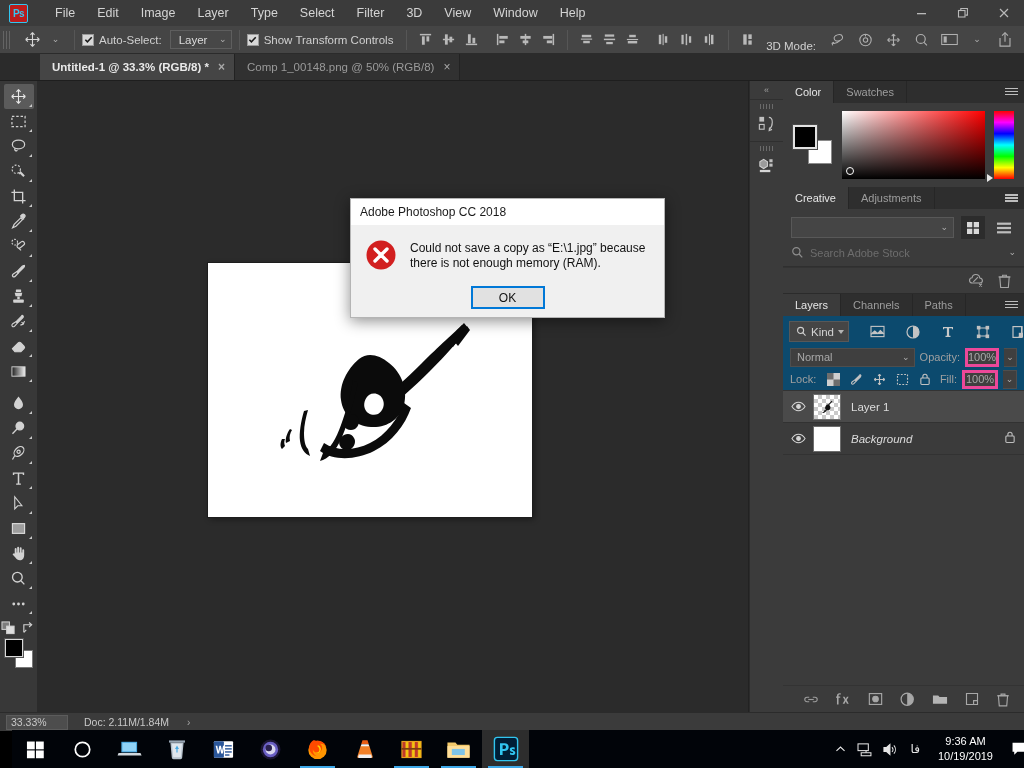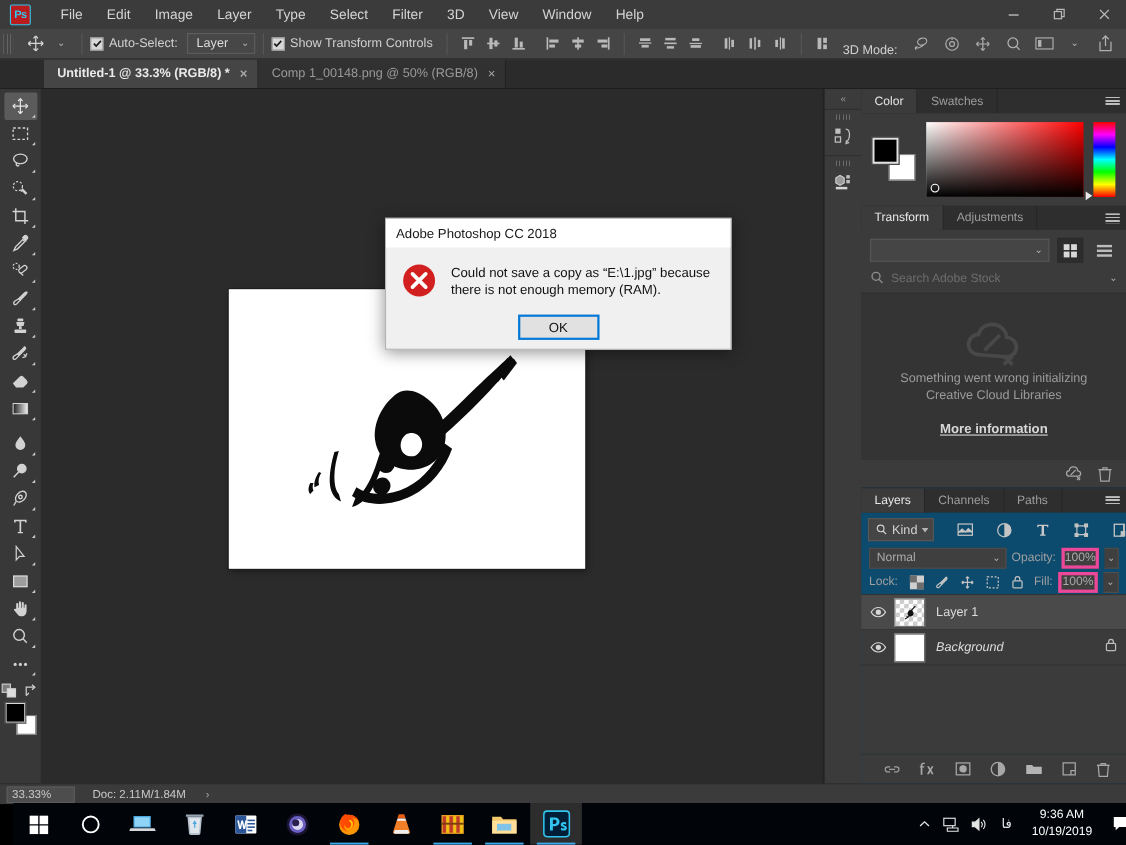--- a/index.html
+++ b/index.html
@@ -766,21 +766,21 @@
               <div class="cp-marker"></div>
             </div>
             <div class="cp-hue">
               <div class="cp-hue-mark"></div>
             </div>
           </div>
         </div>
 
         <div class="lib-body">
           <div class="panel-tabs">
-            <div class="panel-tab active">Transform</div>
+            <div class="panel-tab active">Creative</div>
             <div class="panel-tab">Adjustments</div>
             <div class="panel-menu">
                 <div class="hamburger"></div>
               </div>
           </div>
           <div class="lib-row">
             <div class="lib-select">
               <span class="chev">⌄</span>
             </div>
             <div class="lib-viewbtn sel">
@@ -799,32 +799,20 @@
                 </svg>
             </div>
           </div>
           <div class="lib-search">
             <svg width="13" height="13" viewBox="0 0 14 14" fill="none" stroke="#8e8e8e" stroke-width="1.3">
                 <circle cx="5.8" cy="5.6" r="3.9"></circle>
                 <path d="M8.7 8.6l3.4 3.6"></path>
               </svg>
             <span class="lib-search-txt">Search Adobe Stock</span>
             <span class="chev">⌄</span>
-          </div>
-          <div class="lib-empty">
-            <svg width="58" height="42" viewBox="0 0 58 42" fill="none" stroke="#484848" stroke-width="3.4">
-              <path d="M16 30.5C10 30.5 5.5 26.4 5.5 21.2c0-5 4-9 9-9.2C16 6.6 21 2.8 27 2.8c7 0 12.6 5.2 13.2 11.8 5 .5 8.8 4.4 8.8 9.1 0 4.8-4 8.8-9.2 8.8z"></path>
-              <path d="M20 26.5l14-14"></path>
-              <path d="M37.5 31.5l8 8M45.5 31.5l-8 8"></path>
-            </svg>
-            <div class="lib-msg">
-              <div>Something went wrong initializing</div>
-              <div>Creative Cloud Libraries</div>
-            </div>
-            <a class="lib-link">More information</a>
           </div>
           <div class="lib-footer">
             <svg width="17" height="15" viewBox="0 0 18 16" fill="none" stroke="#a5a5a5" stroke-width="1.2">
               <path d="M4.6 10.6C2.8 10.6 1.6 9.4 1.6 7.9c0-1.5 1.2-2.7 2.7-2.8C4.6 3 6.2 1.6 8.2 1.6c2.3 0 4.1 1.7 4.3 3.8 1.6.2 2.8 1.4 2.8 2.9 0 1.5-1.3 2.3-2.9 2.3z"></path>
               <path d="M5.6 9.4l5-5"></path>
                 <path d="M11.8 11.4l3 3M14.8 11.4l-3 3"></path>
             </svg>
             <svg width="15" height="16" viewBox="0 0 16 17" fill="none" stroke="#a5a5a5" stroke-width="1.2">
               <path d="M3 4.2h10l-.9 11.2H3.9z"></path>
                 <path d="M1.6 4.2h12.8"></path>

